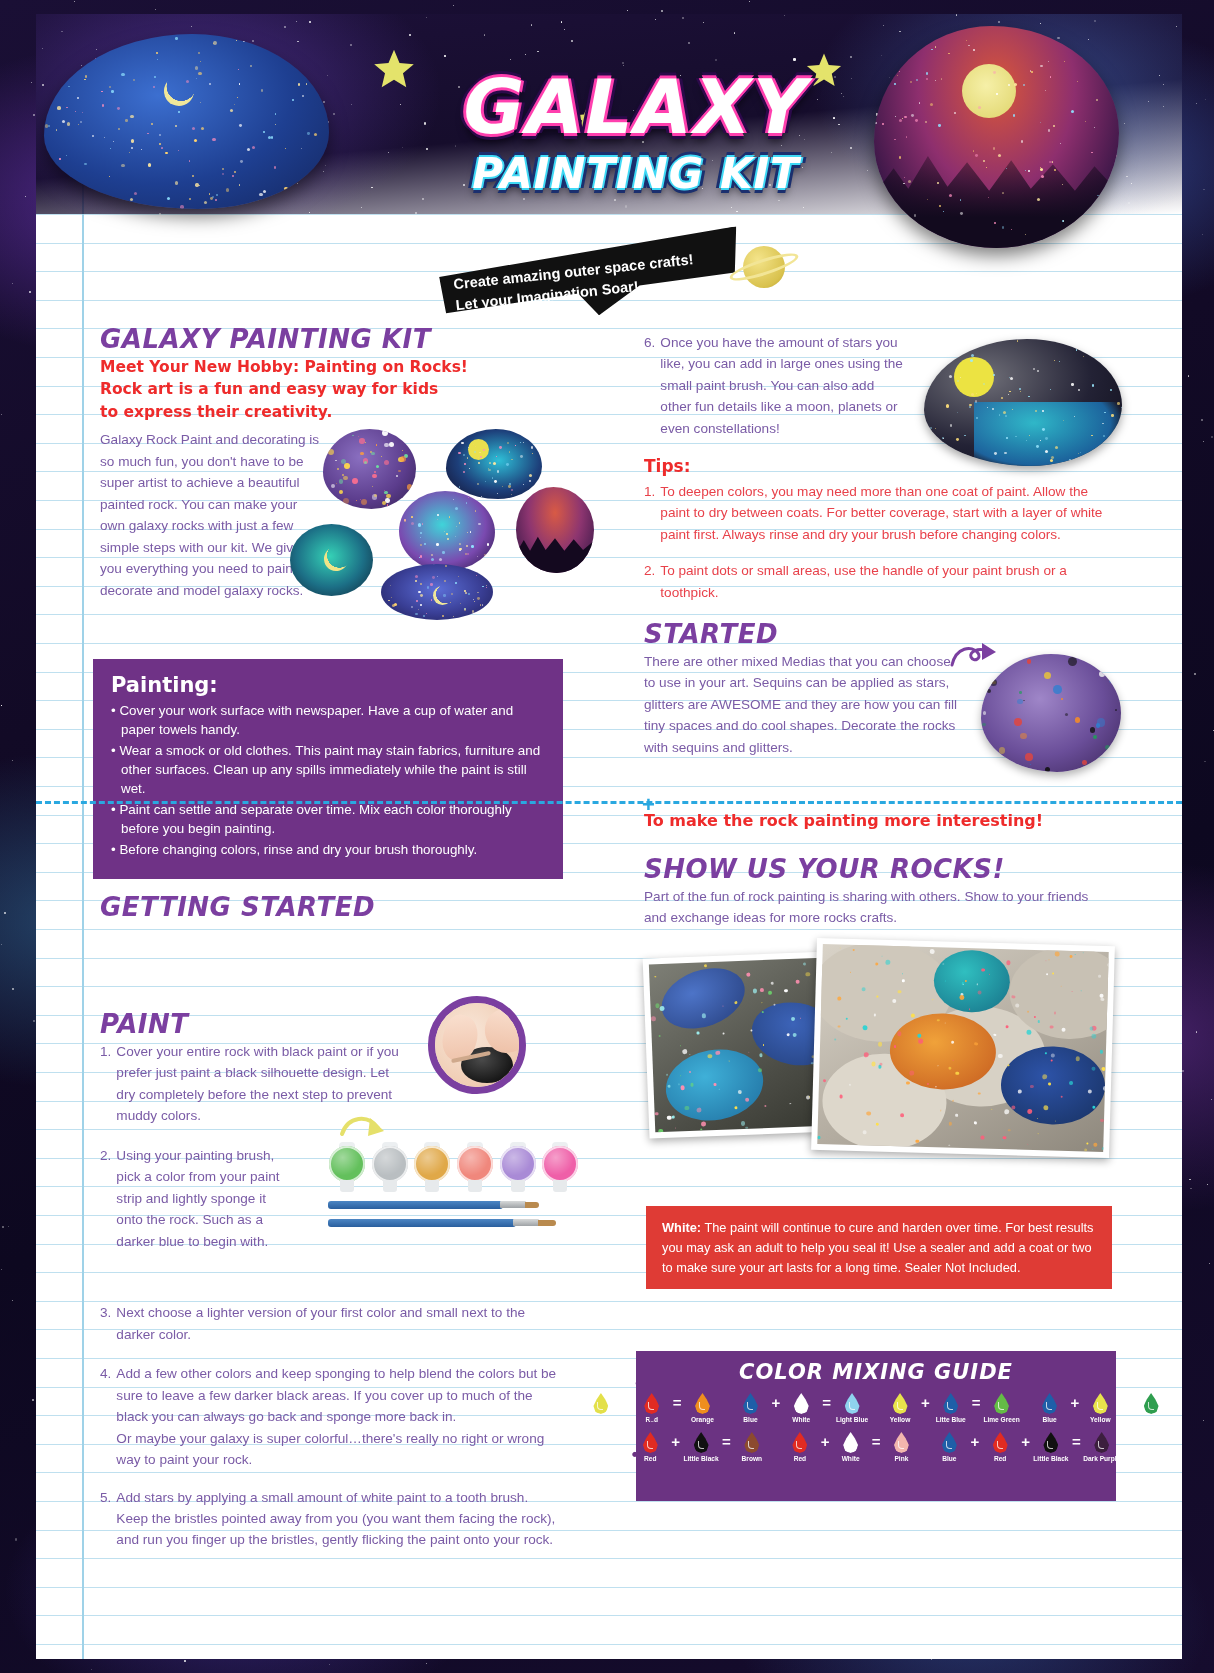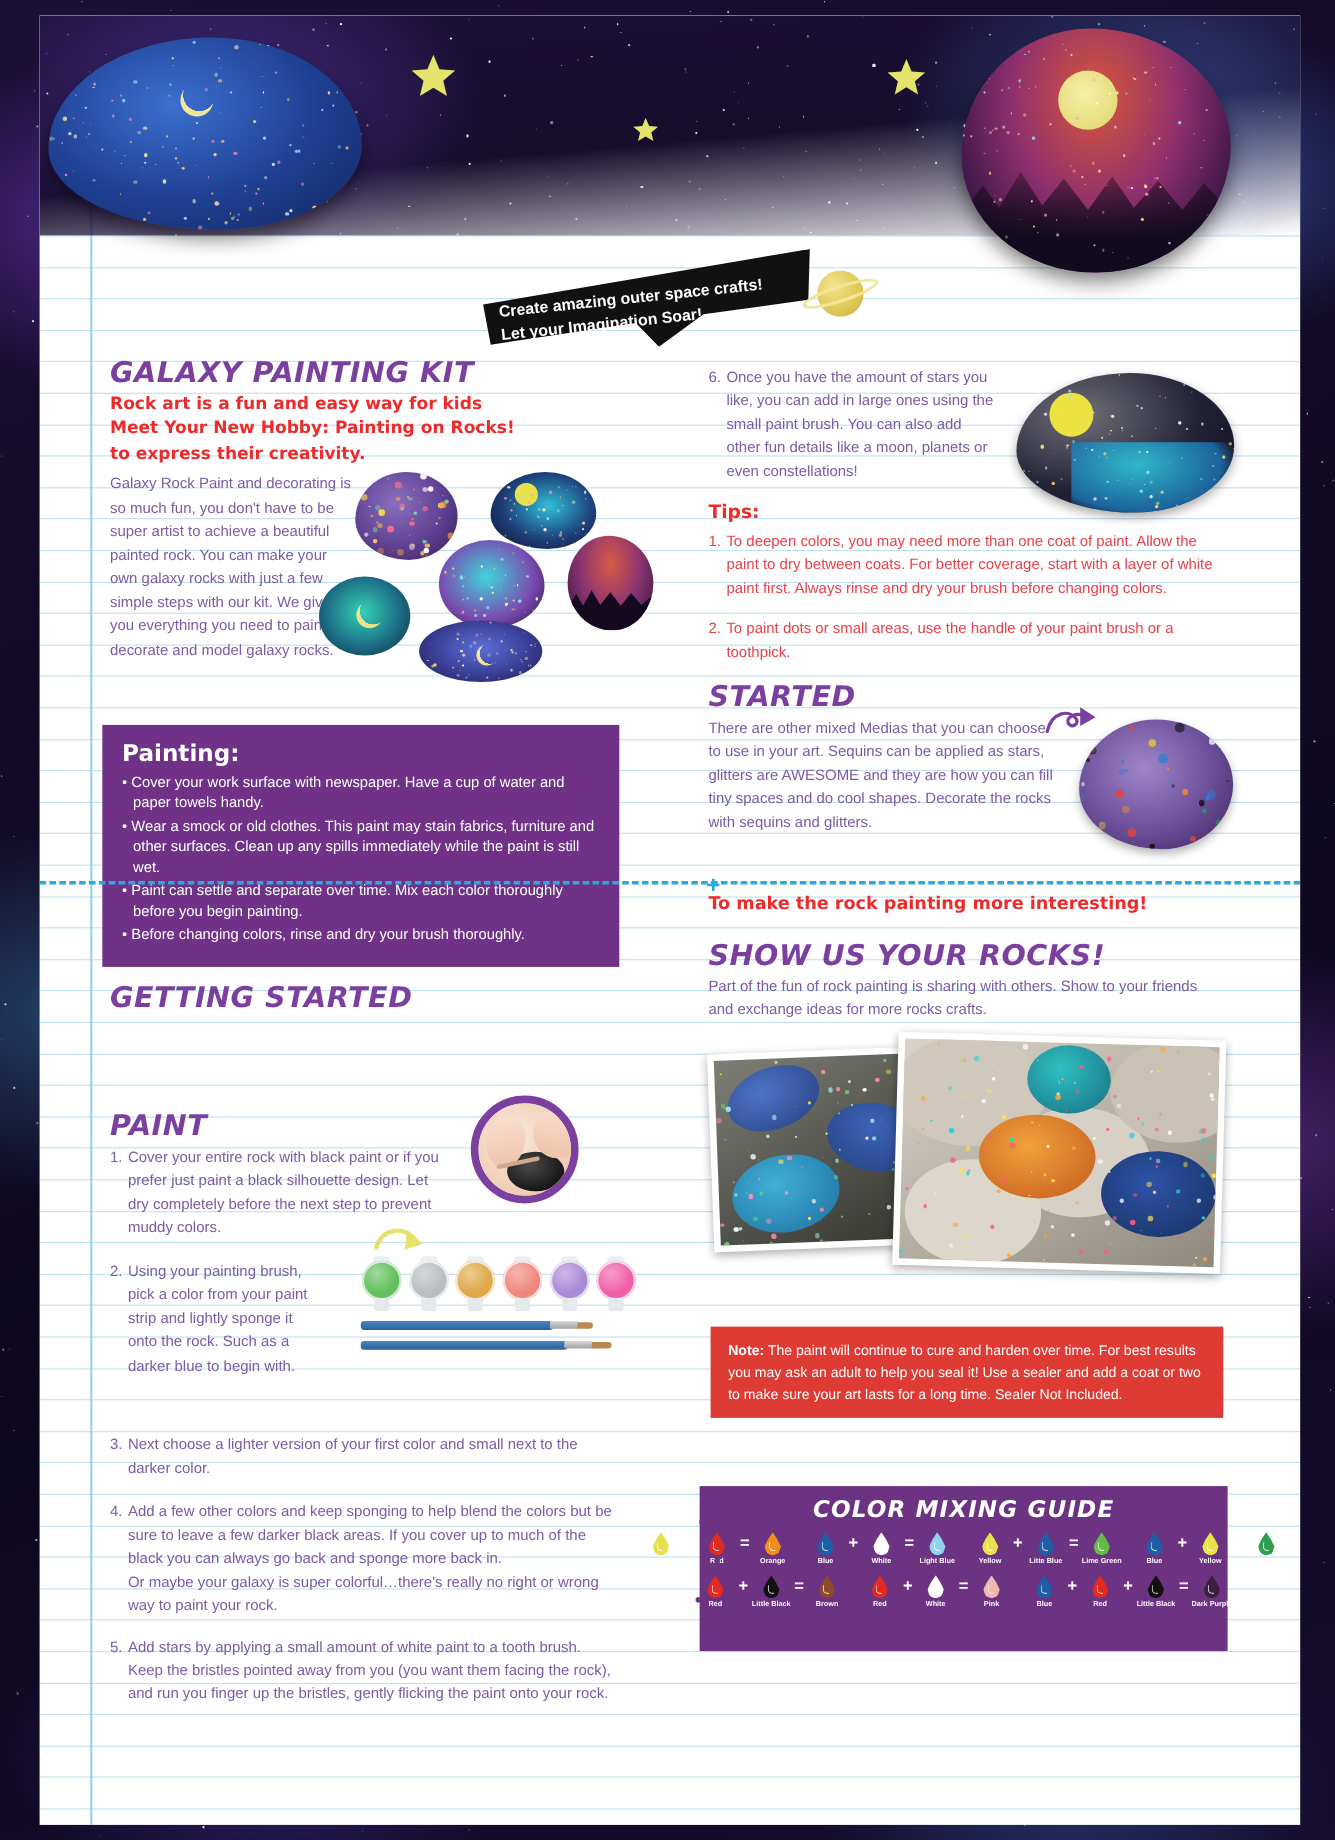--- a/index.html
+++ b/index.html
@@ -1359,33 +1359,37 @@
     <svg width="40" height="38" viewBox="0 0 24 24">
         <path fill="#e4e36b" d="M12 1l3 7.2 7.8.6-5.9 5 1.8 7.6L12 17.3 5.3 21.4l1.8-7.6-5.9-5 7.8-.6z"></path>
       </svg>
   </div>
   <div class="star-deco" style="left:538px;top:92px;">
     <svg width="26" height="25" viewBox="0 0 24 24">
         <path fill="#e4e36b" d="M12 1l3 7.2 7.8.6-5.9 5 1.8 7.6L12 17.3 5.3 21.4l1.8-7.6-5.9-5 7.8-.6z"></path>
       </svg>
   </div>
 
+  <div class="title-wrap">
+    <div class="title-main">GALAXY</div>
+    <div class="title-sub">PAINTING KIT</div>
+  </div>
 
   <div class="tagline"></div>
   <div class="tagline-txt">
     <div>Create amazing outer space crafts!</div>
     <div>Let your Imagination Soar!</div>
   </div>
   <div class="planet-ring"></div>
   <div class="planet"></div>
 
   <div class="col-left">
     <h2 class="sec">GALAXY PAINTING KIT</h2>
+    <div class="red-head">Meet Your New Hobby: Painting on Rocks!</div>
     <div class="red-head">Rock art is a fun and easy way for kids</div>
-    <div class="red-head">Meet Your New Hobby: Painting on Rocks!</div>
     <div class="red-head" style="margin-bottom:6px;">to express their creativity.</div>
     <div class="body-txt" style="width:220px;">Galaxy Rock Paint and decorating is so much fun, you don't have to be super artist to achieve a beautiful painted rock. You can make your own galaxy rocks with just a few simple steps with our kit. We give you everything you need to paint, decorate and model galaxy rocks.</div>
   </div>
 
   <div>
     <div class="rock" style="left:287px;top:415px;width:93px;height:80px;border-radius:50% 50% 48% 52% / 54% 50% 50% 46%;
                 background:radial-gradient(ellipse at 40% 35%,#8a6fc0,#5b3c8c 60%,#32204f);">
       <div id="cr1">
           <span class="rock-speck" style="left:60.7px;top:30.5px;width:5.3px;height:5.3px;background:#ff6f8f;opacity:0.63"></span>
           <span class="rock-speck" style="left:63.4px;top:64.7px;width:4.6px;height:4.6px;background:#ffd84a;opacity:0.77"></span>
@@ -2213,21 +2217,21 @@
           <span class="rock-speck" style="left:273.5px;top:153.7px;width:3.2px;height:3.2px;background:#2ad3d3;opacity:0.99"></span>
           <span class="rock-speck" style="left:163.0px;top:187.3px;width:3.5px;height:3.5px;background:#ff5d7a;opacity:0.85"></span>
           <span class="rock-speck" style="left:130.8px;top:174.1px;width:3.5px;height:3.5px;background:#ffa63a;opacity:0.54"></span>
           <span class="rock-speck" style="left:158.9px;top:143.5px;width:2.9px;height:2.9px;background:#ffa63a;opacity:0.74"></span>
           <span class="rock-speck" style="left:17.3px;top:80.9px;width:2.3px;height:2.3px;background:#ffa63a;opacity:0.58"></span>
         </div>
     </div>
   </div>
 
   <div class="note-box">
-    <span style="font-weight:bold;">Note:</span><span> The paint will continue to cure and harden over time. For best results you may ask an adult to help you seal it! Use a sealer and add a coat or two to make sure your art lasts for a long time. Sealer Not Included.</span>
+    <span style="font-weight:bold;">White:</span><span> The paint will continue to cure and harden over time. For best results you may ask an adult to help you seal it! Use a sealer and add a coat or two to make sure your art lasts for a long time. Sealer Not Included.</span>
   </div>
 
   <div class="cmg">
     <div class="cmg-title">COLOR MIXING GUIDE</div>
     <div class="cmg-row" id="cmg-row-0">
         <div class="eq">
           <div class="drop-item">
        <span class="drop" style="background:#e3e04a"></span>
        <span class="drop-lbl">Yellown</span>
           </div>

